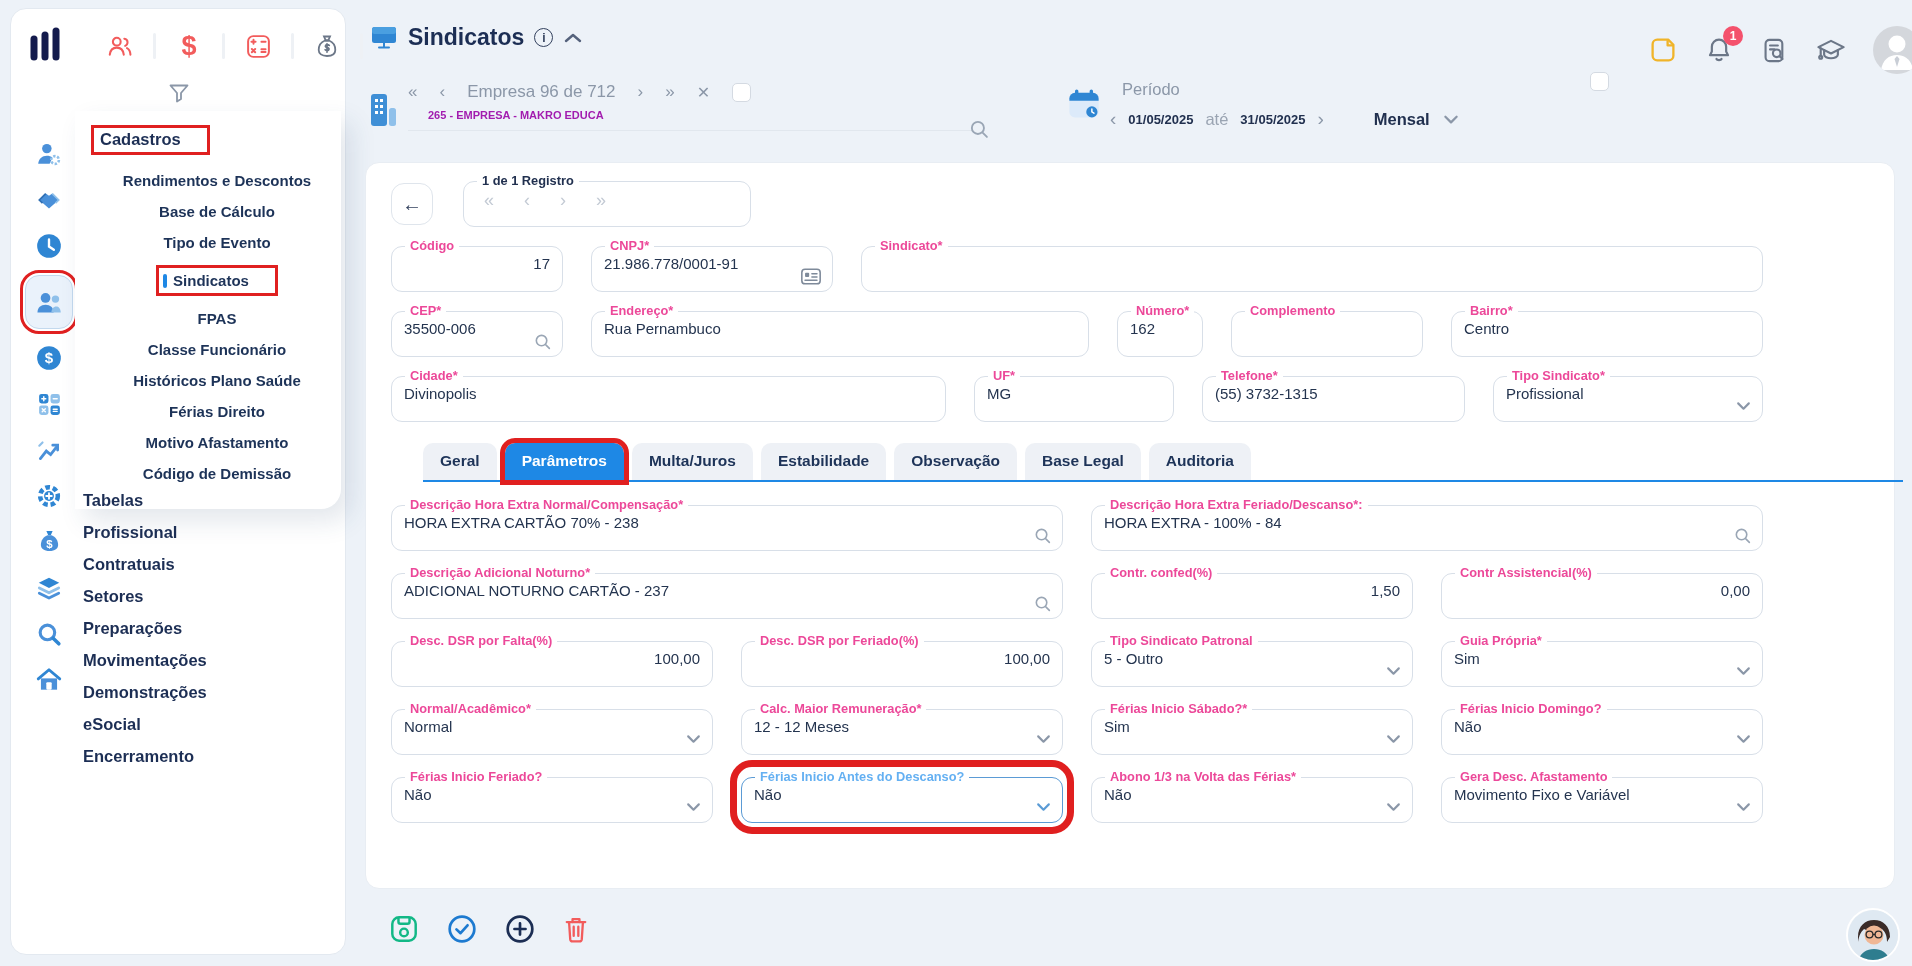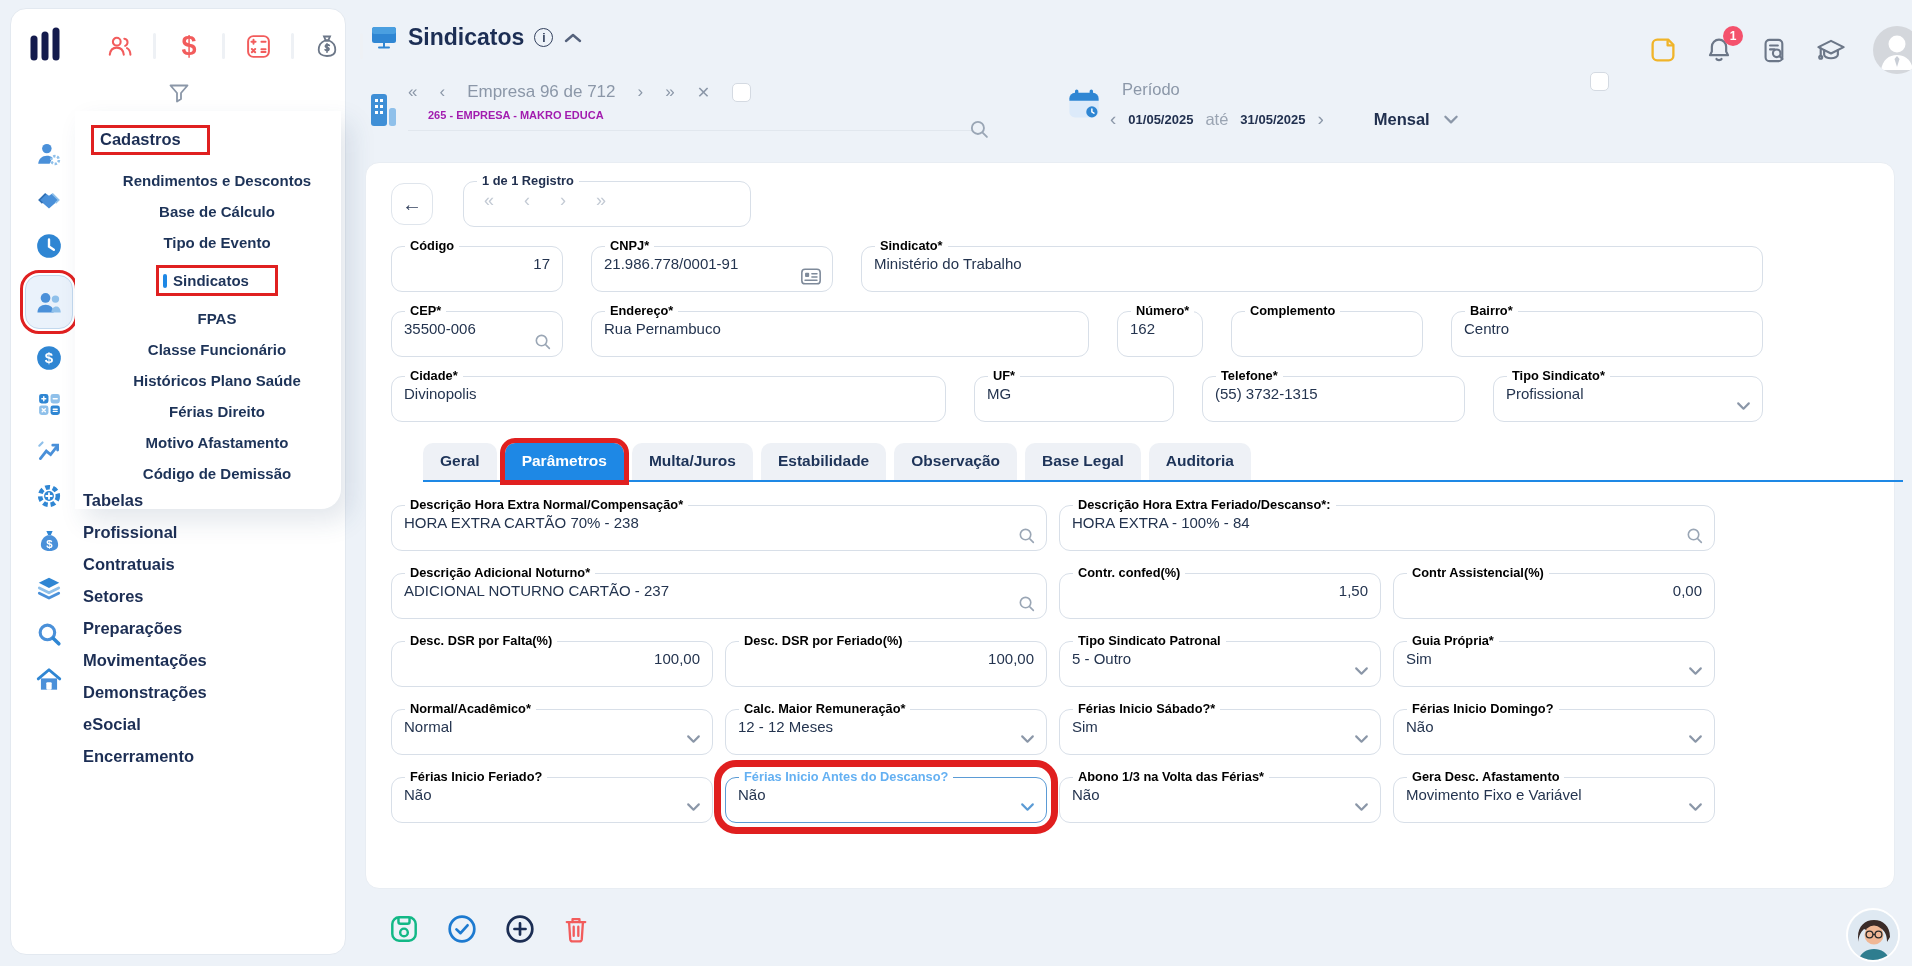--- a/index.html
+++ b/index.html
@@ -83,42 +83,42 @@
   .record-row { display:flex; align-items:flex-start; gap:30px; margin-top:4px; }
   .back-btn { width:42px; height:42px; margin-top:8px; border:1.6px solid #dfe5ec; border-radius:13px;
     background:#fff; display:flex; align-items:center; justify-content:center;
     font-size:20px; color:#33415e; }
   .reg-fld { width:288px; }
   .reg-fld legend { color:#21304f !important; }
   .reg-chevs { display:flex; gap:30px; color:#c3cad4; font-size:18px; padding:2px 0 0 8px; }
 
   fieldset.fld { border:1.6px solid #d8dfe8; border-radius:11px; background:#fff;
     height:52px; padding:0 12px 6px; position:relative; min-inline-size:0; }
-  fieldset.fld legend { font-size:12.8px; font-weight:700; color:#000000; padding:0 5px;
+  fieldset.fld legend { font-size:12.8px; font-weight:700; color:#ec4899; padding:0 5px;
     margin-left:1px; line-height:1; white-space:nowrap; }
   .fld .val { display:block; font-size:15px; color:#24344f; margin-top:2px;
     white-space:nowrap; overflow:hidden; }
   .fld .val.num { text-align:right; }
   .fld .mag-ic, .fld .chev-ic, .fld .card-ic { position:absolute; right:10px; top:14px; }
   .fld.hl { border-color:#5b9bd5; outline:7px solid #e01f1f; outline-offset:4px; }
   .fld.hl legend { color:#64b0f2; }
 
   .frow { display:flex; gap:28px; margin-top:13px; width:1372px; }
   .w172{width:172px;} .w242{width:242px;} .w498{width:498px;} .w86{width:86px;}
   .w236{width:192px;} .w555{width:555px;} .w200{width:200px;} .w263{width:263px;}
   .grow{flex:1;}
 
   .tabs-row { margin-top:21px;margin-left:32px; }
   .tabs { display:flex; gap:8px; list-style:none; }
   .tabs li { background:#eef1f6; color:#1d3358; font-size:15.5px; font-weight:700;
     padding:9px 17px 10px; border-radius:10px 10px 0 0; }
   .tabs li.active { background:#1e88e5; color:#fff; outline:5px solid #e02020; outline-offset:0; }
   .tab-line { border-bottom:2.5px solid #1e88e5; width:1480px; }
 
-  .pgrid { display:grid; grid-template-columns:repeat(4,322px); gap:16px 12px; margin-top:17px; width:1372px; }
+  .pgrid { display:grid; grid-template-columns:repeat(4,322px); gap:16px 28px; margin-top:17px; width:1372px; }
   .span2 { grid-column:span 2; }
 
   .actions { position:absolute; left:388px; top:913px; display:flex; align-items:center; gap:26px; }
   .avatar-bottom { position:absolute; left:1846px; top:908px; width:54px; height:54px;
     border-radius:50%; overflow:hidden; background:#e8eef4; border:2px solid #fff; }
 </style>
 </head>
 <body>
 
 <aside class="sidebar">
@@ -435,21 +435,20 @@
       <span class="card-ic">
         <svg width="22" height="19" viewBox="0 0 24 20" fill="none" stroke="#7e8a9a" stroke-width="1.7">
           <rect x="2" y="2" width="20" height="16" rx="3.5"></rect>
           <rect x="5.5" y="6" width="4.5" height="4.5" rx="1" fill="#7e8a9a" stroke="none"></rect>
           <path d="M13 7h5.5M13 10.5h5.5M5.5 14h13" stroke-linecap="round"></path>
         </svg>
       </span>
     </fieldset>
     <fieldset class="fld grow">
       <legend>Sindicato*</legend>
-      <span class="val">Ministério do Trabalho</span>
     </fieldset>
   </div>
 
   <div class="frow">
     <fieldset class="fld w172">
       <legend>CEP*</legend>
       <span class="val">35500-006</span>
       <span class="mag-ic">
         <svg width="19" height="19" viewBox="0 0 20 20">
             <circle cx="9" cy="9" r="5.5" fill="none" stroke="#9aa6b5" stroke-width="1.7"></circle>

